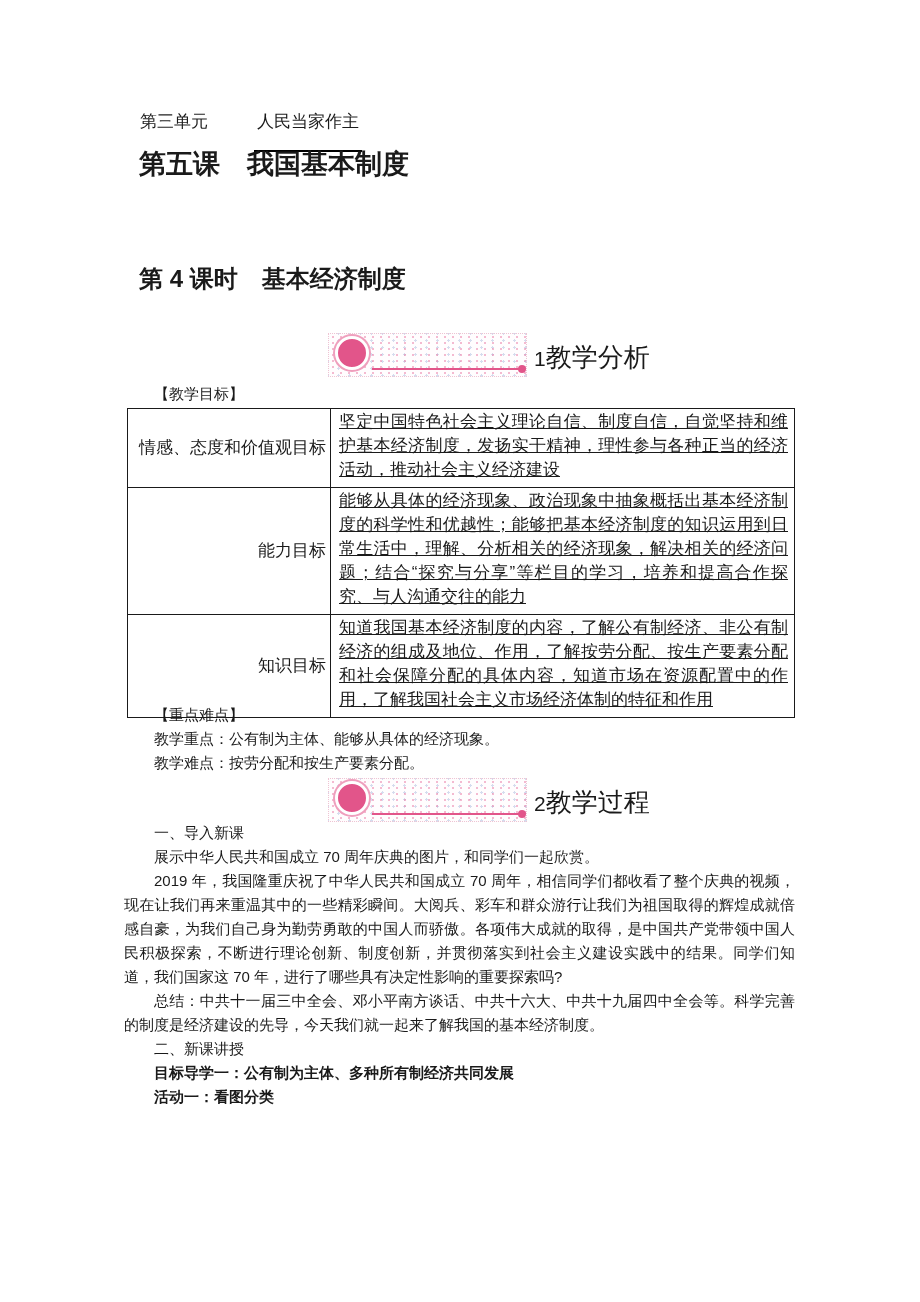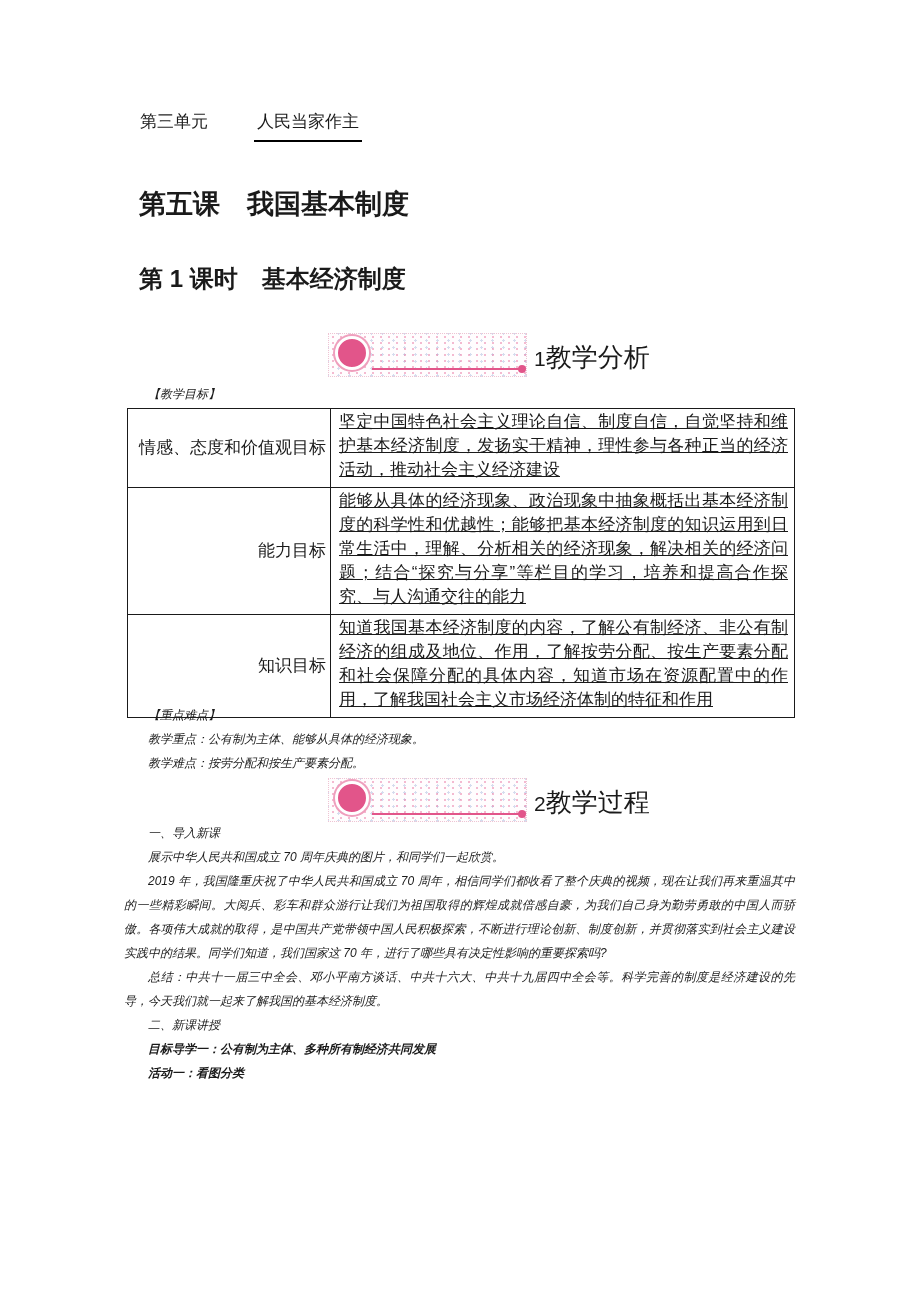--- a/index.html
+++ b/index.html
@@ -8,26 +8,26 @@
   .page {
     position:relative; width:920px; height:1302px; background:#ffffff;
     overflow:hidden; margin:0 auto;
   }
   
   .unit-line {
     position:absolute; left:140px; top:110px;
     font-size:17px; line-height:24px; white-space:nowrap;
   }
   .unit-title {
-    display:inline-block; margin-left:46px; padding:0 3px 6px 3px;
+    display:inline-block; margin-left:46px; padding:0 3px 16px 3px;
     border-bottom:2px solid #000;
   }
   .lesson-title {
     position:absolute; left:139px; top:148px;
-    font-size:27px; font-weight:bold; line-height:32px; white-space:nowrap;margin-top:40px;
+    font-size:27px; font-weight:bold; line-height:32px; white-space:nowrap;
   }
   .period-title {
     position:absolute; left:139px; top:264px;
     font-size:24px; font-weight:bold; line-height:30px; white-space:nowrap;
   }
   
   .badge { position:absolute; left:328px; width:360px; height:48px; }
   .badge-1 { top:333px; }
   .badge-2 { top:778px;text-align:right; }
   .badge-rect {
@@ -50,21 +50,21 @@
     background:#e2558a;
   }
   .badge-dot {
     position:absolute; left:190px; top:32px; width:8px; height:8px;
     border-radius:50%; background:#e2558a;
   }
   .badge-label { position:absolute; left:206px; top:11px; white-space:nowrap; }
   .badge-number { font-size:21px; line-height:26px; }
   .badge-title { font-size:26px; line-height:26px; margin-left:0; }
   
-  .bodytext { font-size:12px; line-height:24px;font-style:italic; }
+  .bodytext { font-size:15px; line-height:24px; }
   .indent { text-indent:2em; }
   .goals-heading { position:absolute; left:124px; top:382px; width:670px; }
   
   .goals-table {
     position:absolute; left:127px; top:408px;
     border-collapse:collapse; table-layout:fixed; width:667px;
     font-size:17px; line-height:24px;
   }
   .goals-table td { border:1.5px solid #1a1a1a; vertical-align:middle; }
   .goals-table td.lbl { width:203px; text-align:right; padding:1px 4px; }
@@ -81,21 +81,21 @@
 <body>
 
 <div class="page">
 
   <div class="unit-line">
     <span>第三单元</span><span class="unit-title">人民当家作主</span>
   </div>
 
   <div class="lesson-title">第五课　我国基本制度</div>
 
-  <div class="period-title">第 1 课时　基本经济制度</div>
+  <div class="period-title">第 4 课时　基本经济制度</div>
 
   <div class="badge badge-1">
     <div class="badge-rect"></div>
     <div class="badge-circle"></div>
     <div class="badge-line"></div>
     <div class="badge-dot"></div>
     <div class="badge-label">
       <span class="badge-number">1</span><span class="badge-title">教学分析</span>
     </div>
   </div>

